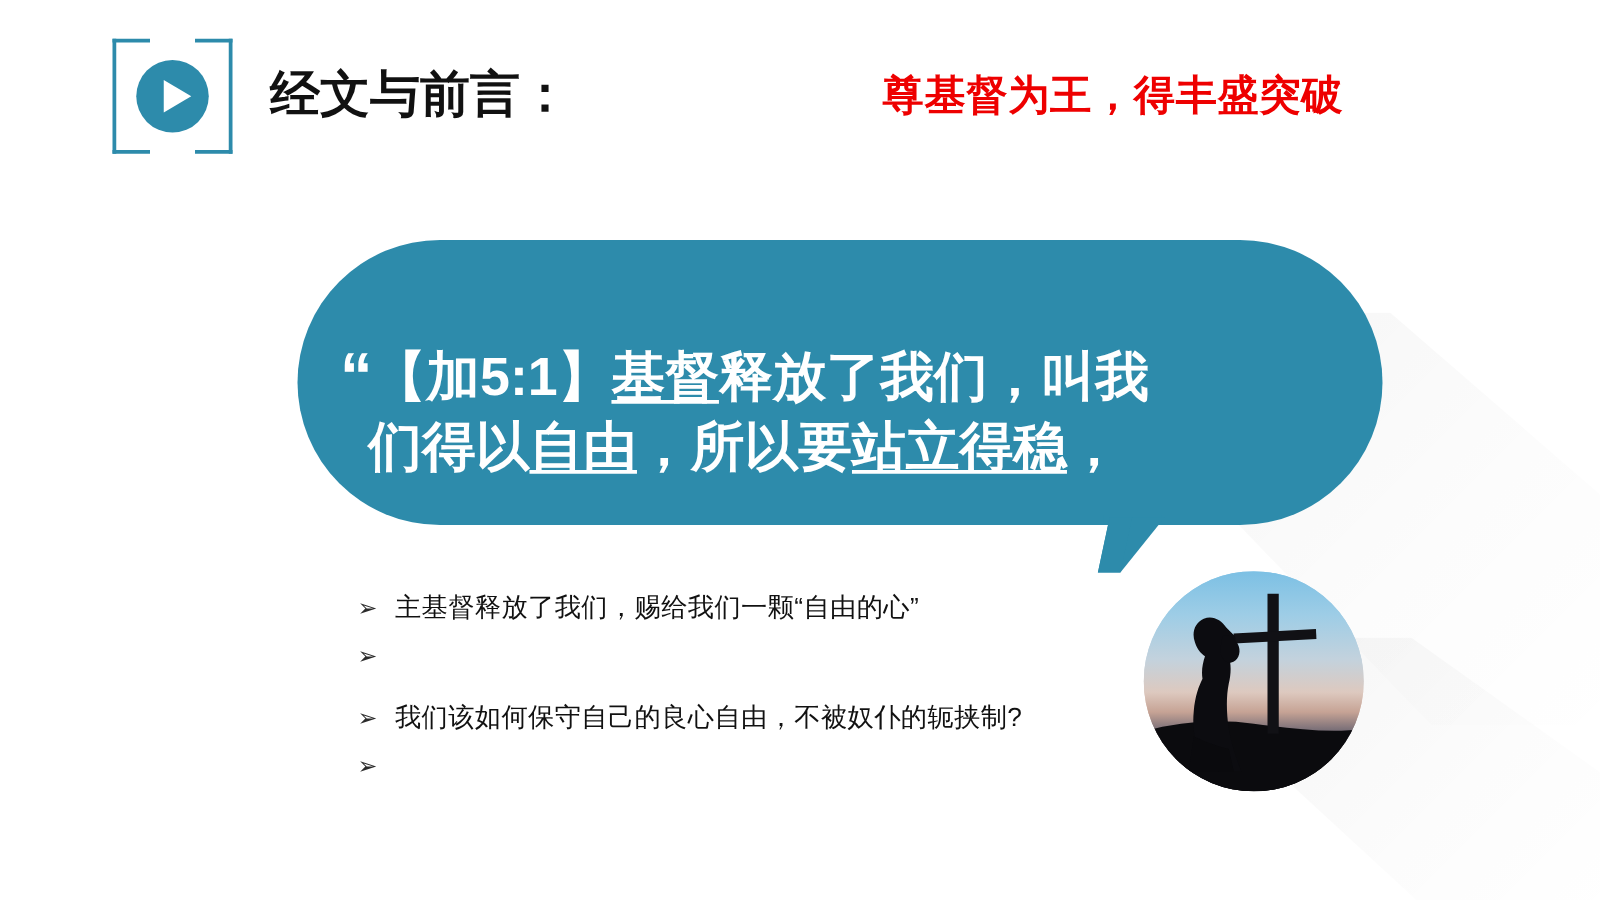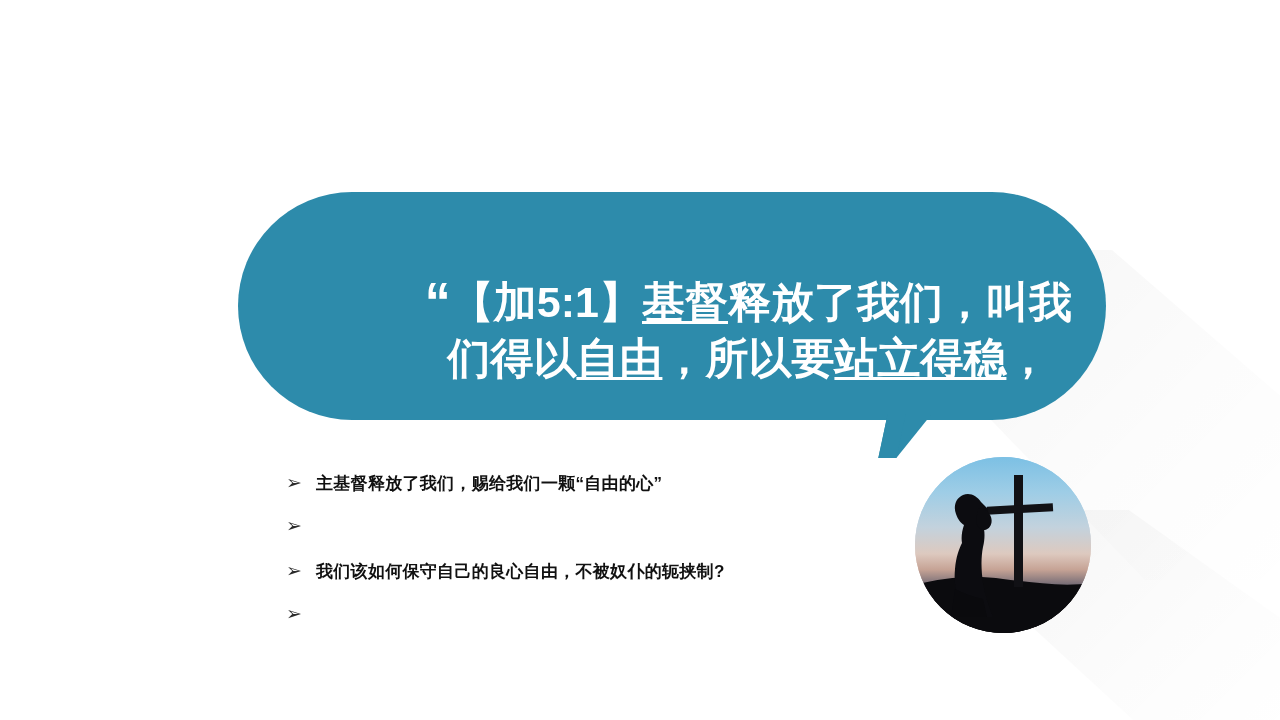--- a/index.html
+++ b/index.html
@@ -125,21 +125,21 @@
     background: linear-gradient(135deg, rgba(0,0,0,0.035) 0%, rgba(0,0,0,0.010) 55%, rgba(0,0,0,0) 100%);
     clip-path: polygon(0 0, 40% 0, 100% 52%, 100% 100%, 50% 100%, 0 48%);
   }
 
   #quote-text {
     position: absolute;
     left: 0; top: 0;
     width: 868px; height: 262px;
     display: flex;
     align-items: center;
-    justify-content: flex-end;
+    justify-content: flex-start;
     box-sizing: border-box;
     padding: 15px 34px 0 34px;
   }
   #quote-lines {
     font-size: 43px;
     font-weight: bold;
     color: #ffffff;
     line-height: 1.28;
     text-align: center;
     letter-spacing: 0px;
@@ -175,22 +175,22 @@
     white-space: nowrap;
   }
   .bullet-marker {
     font-size: 19px;
     color: #2b2b2b;
     width: 30px;
     flex: 0 0 30px;
     line-height: 1;
   }
   .bullet-text {
-    font-size: 17px;
-    font-weight: bold;
+    font-size: 21px;
+    font-weight: normal;
     color: #111111;
     letter-spacing: 0.3px;
   }
 
   
   #photo-circle {
     position: absolute;
     left: 915px; top: 457px;
     width: 176px; height: 176px;
     border-radius: 50%;
@@ -212,20 +212,40 @@
     width: 260px; height: 230px;
     background: linear-gradient(135deg, rgba(0,0,0,0.035) 0%, rgba(0,0,0,0.010) 55%, rgba(0,0,0,0) 100%);
     clip-path: polygon(0 0, 38% 0, 100% 50%, 100% 100%, 48% 100%, 0 50%);
   }
 </style>
 </head>
 <body>
 
 <div id="slide">
 
+  <div id="header">
+
+    <div id="logo-shadow"></div>
+
+    <div id="logo-mark">
+      <span class="frame-seg fr-left"></span>
+      <span class="frame-seg fr-right"></span>
+      <span class="frame-seg fr-top-l"></span>
+      <span class="frame-seg fr-top-r"></span>
+      <span class="frame-seg fr-bot-l"></span>
+      <span class="frame-seg fr-bot-r"></span>
+      <span id="play-circle">
+        <span id="play-tri"></span>
+      </span>
+    </div>
+
+    <div id="header-title">经文与前言：</div>
+
+    <div id="header-subtitle">尊基督为王，得丰盛突破</div>
+  </div>
 
   <div id="bubble-shadow"></div>
 
   <div id="quote-wrap">
     <div id="quote-bubble"></div>
     <div id="quote-tail2"></div>
     <div id="quote-tail"></div>
 
     <div id="quote-text">
       <div id="quote-lines">

